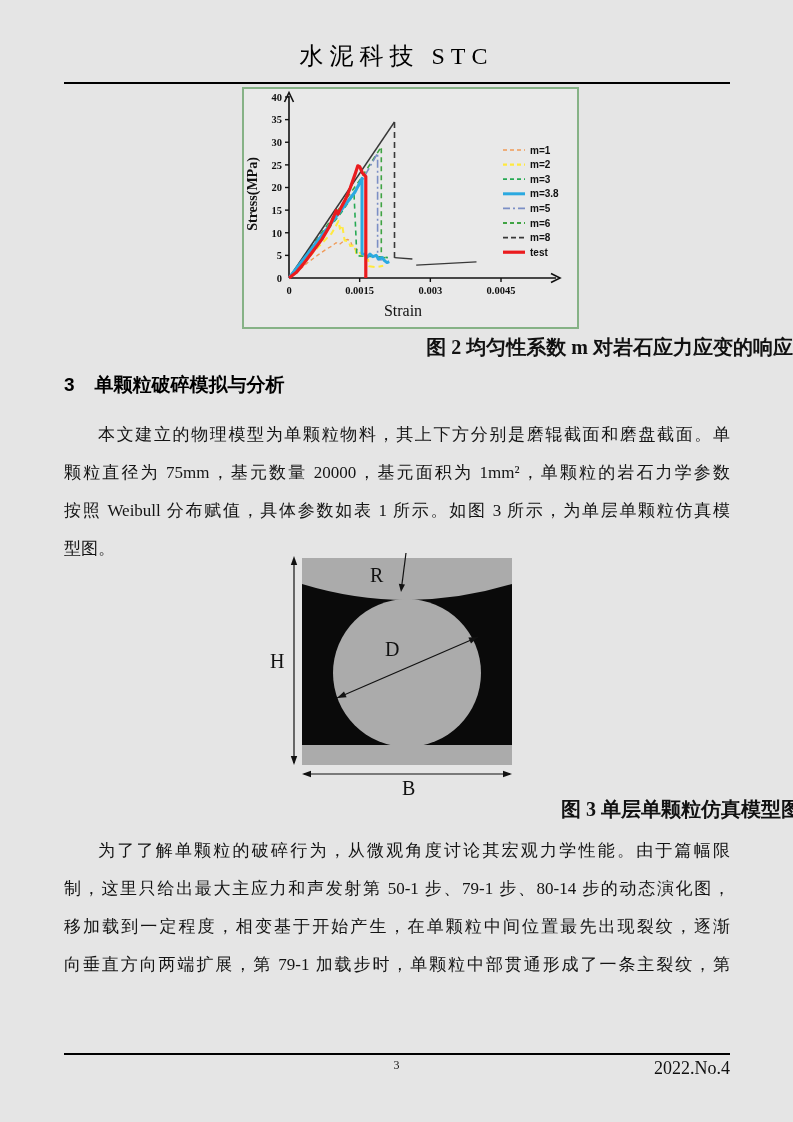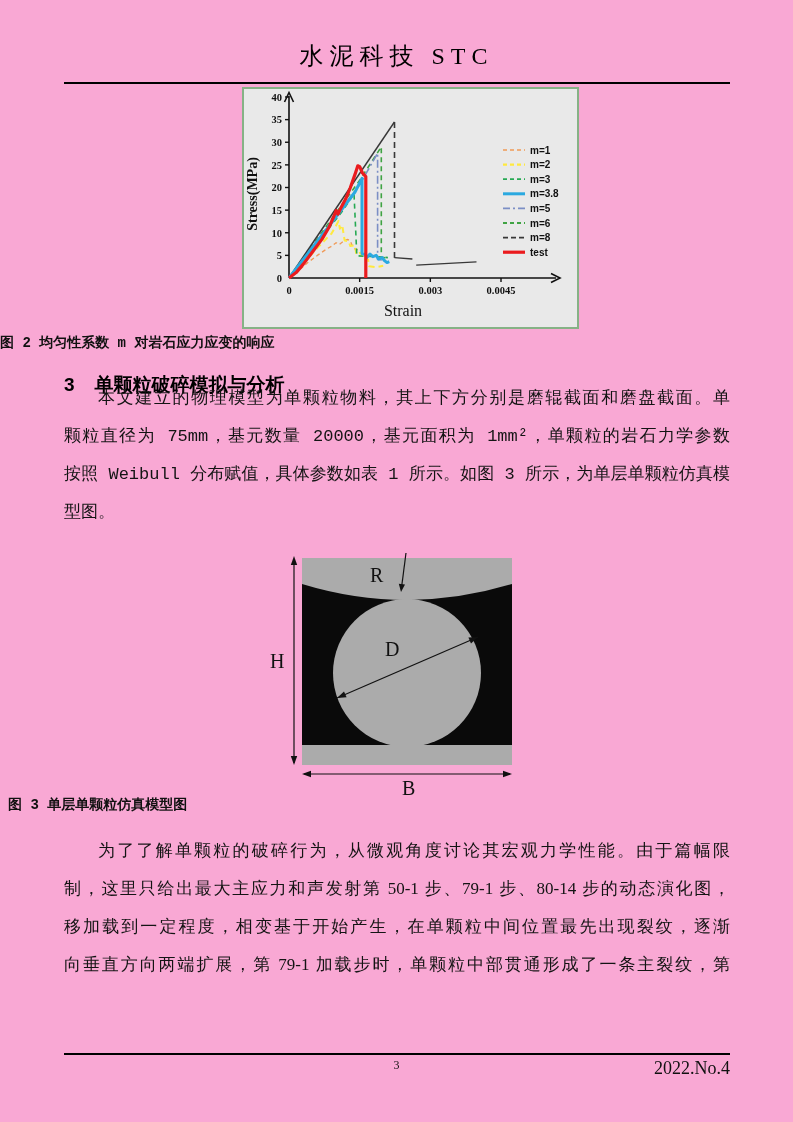--- a/index.html
+++ b/index.html
@@ -1,31 +1,31 @@
 <!DOCTYPE html>
 <html><head>
 <meta charset="utf-8">
 <style>
   html,body{margin:0;padding:0;background:#888;}
-  .page{position:relative;width:793px;height:1122px;background:#f9a8d4;margin:0 auto;overflow:hidden;
+  .page{position:relative;width:793px;height:1122px;background:#e5e5e5;margin:0 auto;overflow:hidden;
         font-family:"Liberation Serif","DejaVu Serif",serif;color:#111;}
   .header-title{position:absolute;top:40px;left:0;width:100%;text-align:center;
         font-size:24px;letter-spacing:6px;color:#000;}
   .header-rule{position:absolute;top:82px;left:64px;width:666px;height:2px;background:#000;}
   .fig2-box{position:absolute;left:242px;top:87px;width:337px;height:242px;
         background:#e9e9e9;border:2px solid #86b286;box-sizing:border-box;}
-  .caption{position:absolute;left:0;width:100%;text-align:left;font-weight:bold;
-        font-family:Liberation Mono, monospace;font-size:14px;color:#111;}
+  .caption{position:absolute;left:0;width:100%;text-align:right;font-weight:bold;
+        font-family:Liberation Serif, serif;font-size:20px;color:#111;}
   .cap2{top:334px;}
   .cap3{top:796px;padding-left:8px;}
   .heading{position:absolute;left:64px;top:364px;font-family:"Liberation Sans","DejaVu Sans",sans-serif;
         font-weight:bold;font-size:19px;color:#000;margin-top:8px;}
   .heading .ht{margin-left:20px;}
   .para{position:absolute;left:64px;width:666px;font-size:17px;color:#141414;}
-  .p1{top:380px;font-family:Liberation Mono, monospace;}
+  .p1{top:416px;}
   .p2{top:832px;}
   .pline{line-height:38px;height:38px;text-align:justify;text-align-last:justify;white-space:nowrap;}
   .pline.short{text-align-last:left;}
   .pline .sup{font-size:11px;vertical-align:super;letter-spacing:0;}
   .indent{text-indent:34px;}
   .fig3-wrap{position:absolute;left:256px;top:550px;width:266px;height:248px;}
   .footer-rule{position:absolute;top:1053px;left:64px;width:666px;height:2px;background:#000;}
   .footer-page{position:absolute;top:1058px;left:0;width:100%;text-align:center;font-size:12px;color:#111;}
   .footer-issue{position:absolute;top:1058px;right:63px;font-size:18px;color:#111;}
   svg text{user-select:none;}

